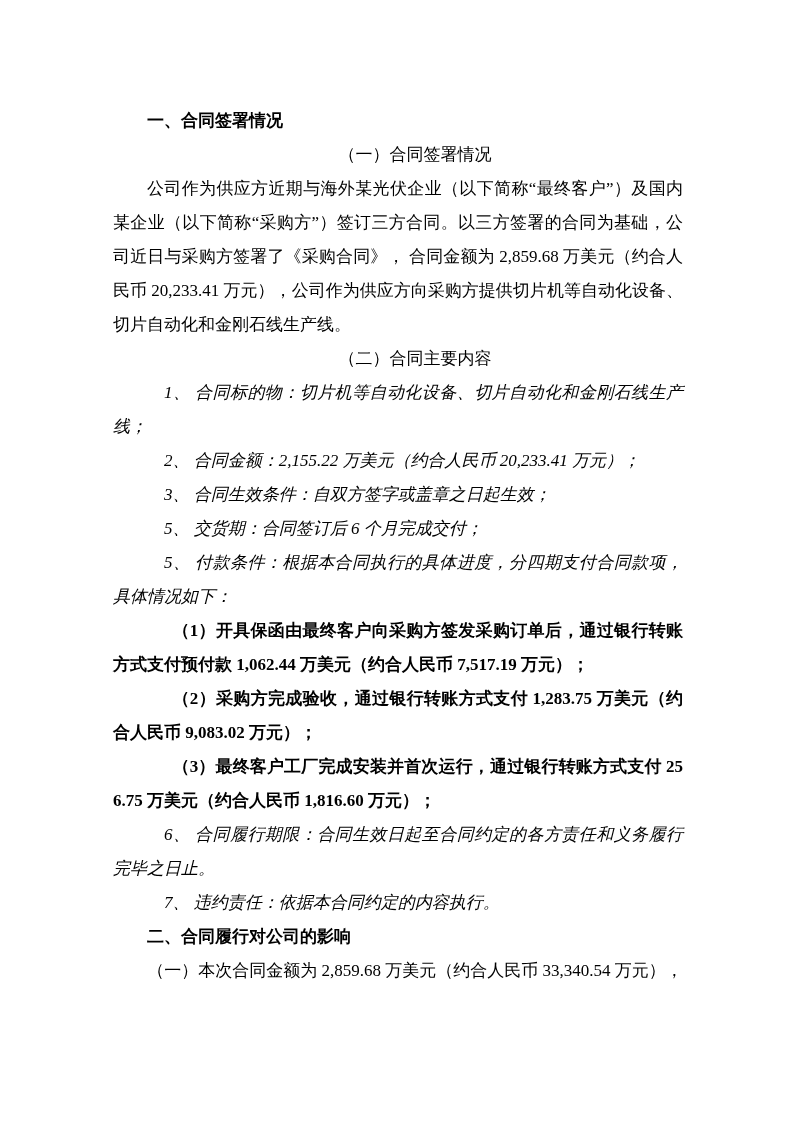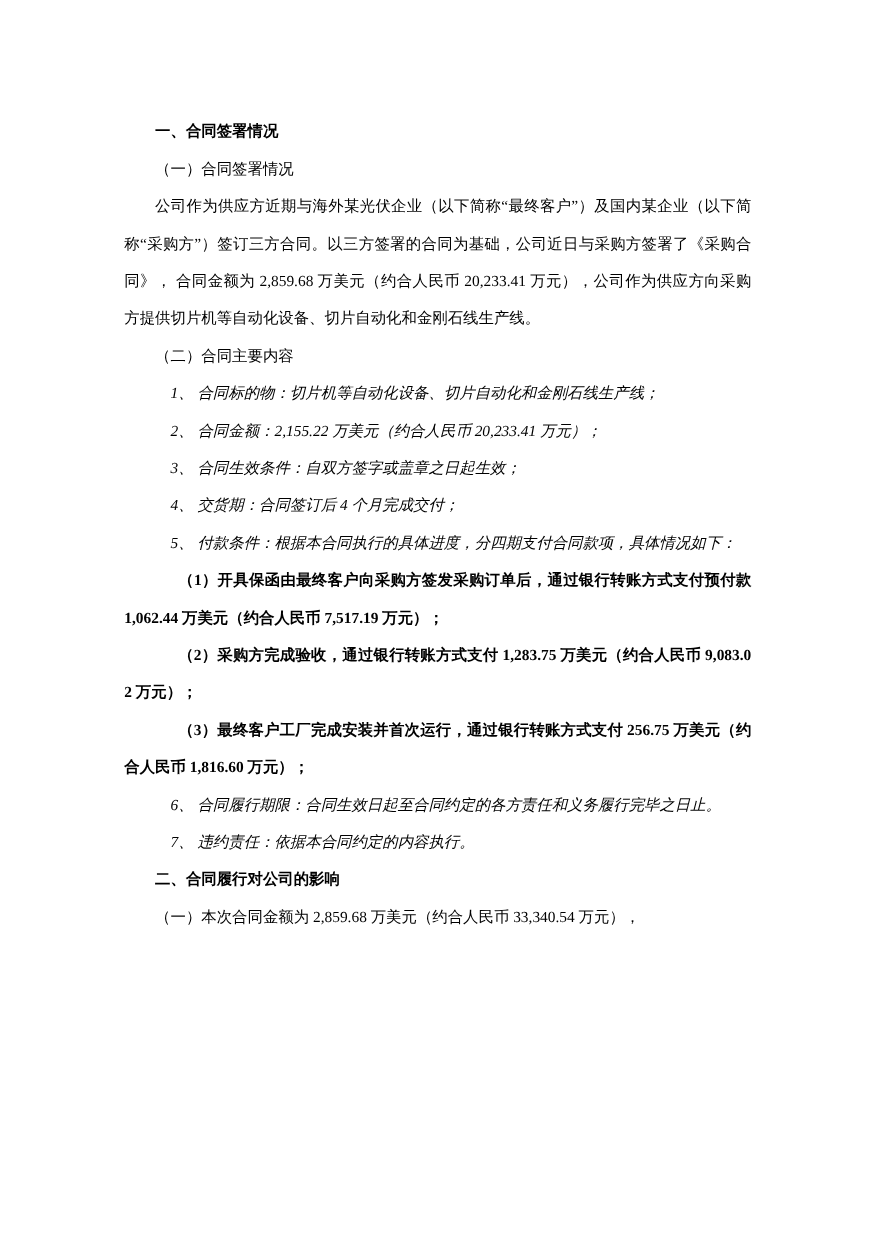--- a/index.html
+++ b/index.html
@@ -9,38 +9,38 @@
   }
   .page {
     position: relative;
     width: 794px;
     height: 1123px;
     margin: 0 auto;
     background: #ffffff;
     box-sizing: border-box;
     padding: 104px 111px 40px 113px;
     font-family: "Liberation Serif", "DejaVu Serif", serif;
-    font-size: 14px;
+    font-size: 17px;
     color: #000000;
     overflow: hidden;
   }
   .para {
     margin: 0;
     line-height: 34px;
     text-align: justify;
     word-break: break-all;
   }
   .para.heading {
     font-weight: bold;
     text-indent: 2em;
     text-align: left;
   }
   .para.sub {
     text-indent: 2em;
-    text-align: left;
+    text-align: center;
   }
   .para.body {
     text-indent: 2em;
   }
   .para.item {
     text-indent: 3em;
     font-style: italic;
   }
   .para.subitem {
     text-indent: 3.5em;
@@ -52,21 +52,21 @@
 
 <div class="page">
   <div>
       <p class="para heading">一、合同签署情况</p>
       <p class="para sub">（一）合同签署情况</p>
       <p class="para body">公司作为供应方近期与海外某光伏企业（以下简称“最终客户”）及国内某企业（以下简称“采购方”）签订三方合同。以三方签署的合同为基础，公司近日与采购方签署了《采购合同》， 合同金额为 2,859.68 万美元（约合人民币 20,233.41 万元），公司作为供应方向采购方提供切片机等自动化设备、切片自动化和金刚石线生产线。</p>
       <p class="para sub">（二）合同主要内容</p>
       <p class="para item">1、 合同标的物：切片机等自动化设备、切片自动化和金刚石线生产线；</p>
       <p class="para item">2、 合同金额：2,155.22 万美元（约合人民币 20,233.41 万元）；</p>
       <p class="para item">3、 合同生效条件：自双方签字或盖章之日起生效；</p>
-      <p class="para item">4、 交货期：合同签订后 4 个月完成交付；</p>
+      <p class="para item">5、 交货期：合同签订后 6 个月完成交付；</p>
       <p class="para item">5、 付款条件：根据本合同执行的具体进度，分四期支付合同款项，具体情况如下：</p>
       <p class="para subitem">（1）开具保函由最终客户向采购方签发采购订单后，通过银行转账方式支付预付款 1,062.44 万美元（约合人民币 7,517.19 万元）；</p>
       <p class="para subitem">（2）采购方完成验收，通过银行转账方式支付 1,283.75 万美元（约合人民币 9,083.02 万元）；</p>
       <p class="para subitem">（3）最终客户工厂完成安装并首次运行，通过银行转账方式支付 256.75 万美元（约合人民币 1,816.60 万元）；</p>
       <p class="para item">6、 合同履行期限：合同生效日起至合同约定的各方责任和义务履行完毕之日止。</p>
       <p class="para item">7、 违约责任：依据本合同约定的内容执行。</p>
       <p class="para heading">二、合同履行对公司的影响</p>
       <p class="para sub">（一）本次合同金额为 2,859.68 万美元（约合人民币 33,340.54 万元），</p>
     </div>
 </div>

